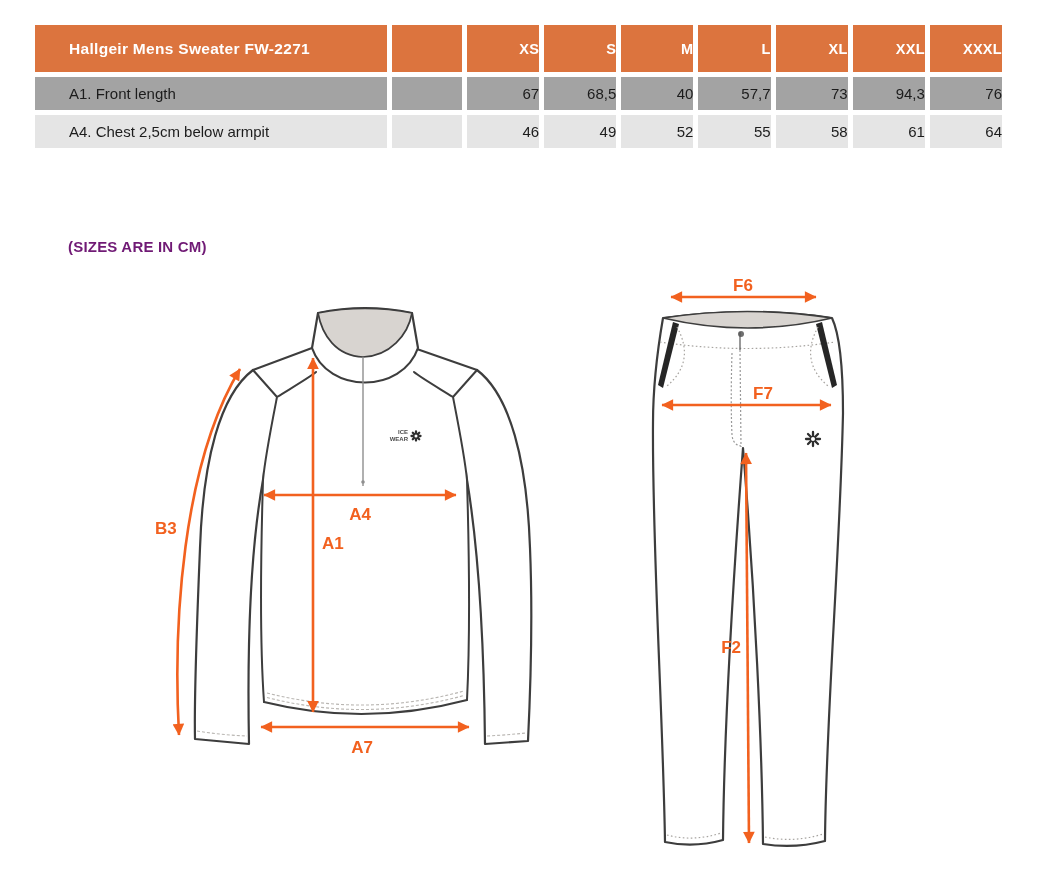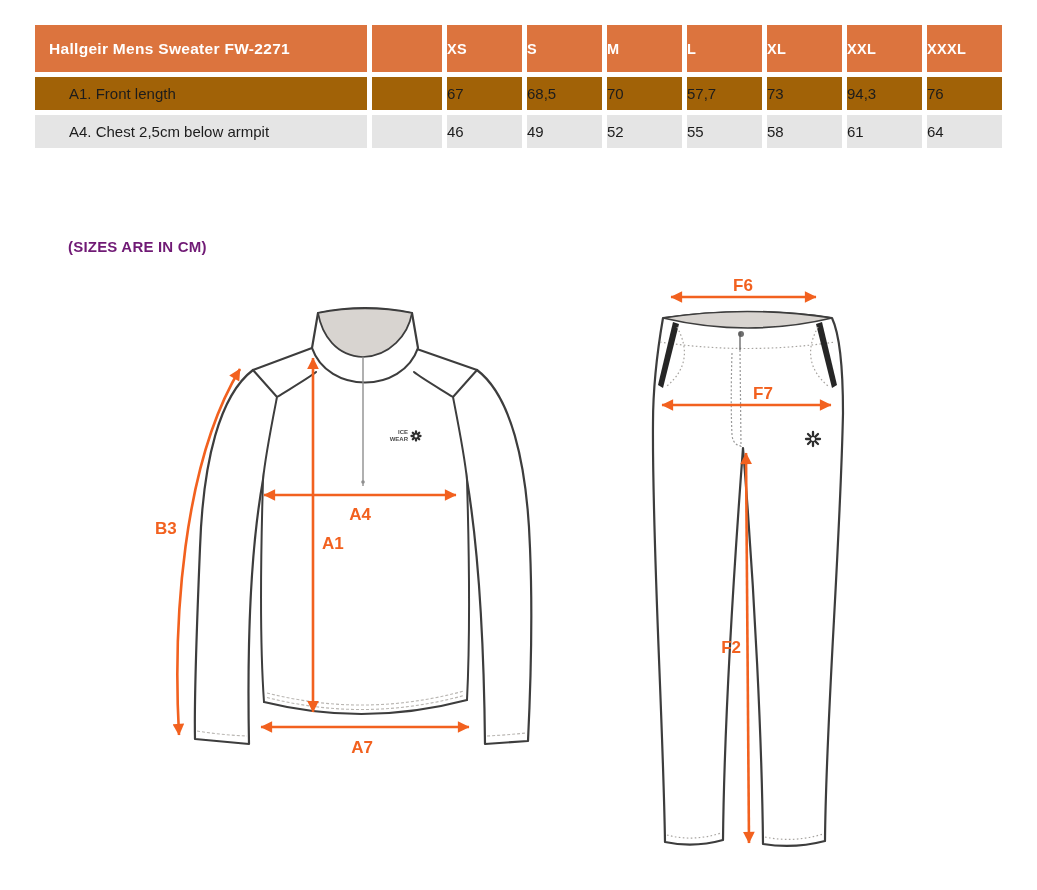--- a/index.html
+++ b/index.html
@@ -1,27 +1,27 @@
 <!DOCTYPE html>
 <html><head>
 <meta charset="utf-8">
 <style>
   html,body{margin:0;padding:0;background:#fff;}
   .page{position:relative;width:1037px;height:890px;background:#fff;overflow:hidden;
         font-family:"Liberation Sans",sans-serif;}
   
   table.sizetable{position:absolute;left:30px;top:20px;border-collapse:separate;
         border-spacing:5px;table-layout:fixed;width:977px;}
-  .sizetable th,.sizetable td{padding:0;text-align:left;vertical-align:middle;
+  .sizetable th,.sizetable td{padding:0;text-align:right;vertical-align:middle;
         font-family:"Liberation Sans",sans-serif;}
   .sizetable thead th{background:#DC743E;color:#fff;height:47px;font-size:14.5px;
         font-weight:bold;letter-spacing:.3px;}
-  .sizetable thead th.c1{font-size:15.5px;text-align:left;padding-left:14px;}
+  .sizetable thead th.c1{font-size:15.5px;text-align:left;padding-left:34px;}
   .sizetable td{height:33px;font-size:15px;color:#1c1c1c;}
-  .sizetable tr.dark td{background:#a16207;}
+  .sizetable tr.dark td{background:#a3a3a3;}
   .sizetable tr.light td{background:#e5e5e5;}
   .sizetable .c1{width:318px;}
   .sizetable .c2{width:70px;}
   .sizetable td.lbl{text-align:left;padding-left:34px;}
   
   .cm-note{position:absolute;left:68px;top:238px;color:#701a75;font-size:15px;
         font-weight:bold;letter-spacing:.2px;}
   
   .fig{position:absolute;}
   .fig-sweater{left:150px;top:290px;}
@@ -54,21 +54,21 @@
         <th>XXL</th>
         <th>XXXL</th>
       </tr>
     </thead>
     <tbody>
       <tr class="dark">
         <td class="c1 lbl">A1. Front length</td>
         <td class="c2"></td>
         <td>67</td>
         <td>68,5</td>
-        <td>70</td>
+        <td>40</td>
         <td>57,7</td>
         <td>73</td>
         <td>94,3</td>
         <td>76</td>
       </tr>
       <tr class="light">
         <td class="c1 lbl">A4. Chest 2,5cm below armpit</td>
         <td class="c2"></td>
         <td>46</td>
         <td>49</td>

